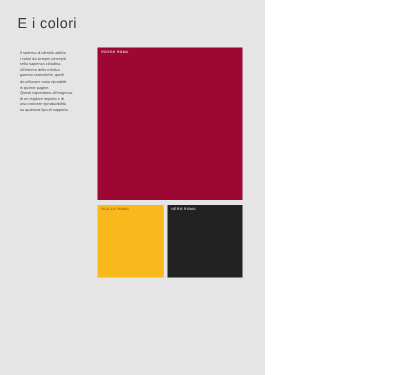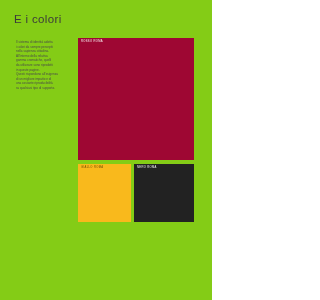--- a/index.html
+++ b/index.html
@@ -82,21 +82,21 @@
   #swatch-nero {
     left: 134px;
     top: 164px;
     width: 60px;
     height: 58px;
   }
 </style>
 </head>
 <body style="background: rgb(255, 255, 255);">
 
-<div id="page" style="background: #84cc16;">
+<div id="page" style="background: #e5e5e5;">
 
   <div id="page-title">E i colori</div>
 
   <div id="description">
     <div class="desc-line">Il sistema di identità adotta</div>
     <div class="desc-line">i colori da sempre percepiti</div>
     <div class="desc-line">nella sapienza cittadina.</div>
     <div class="desc-line">All'interno della relativa</div>
     <div class="desc-line">gamma cromatiche, quelli</div>
     <div class="desc-line">da utilizzare sono riprodotti</div>

